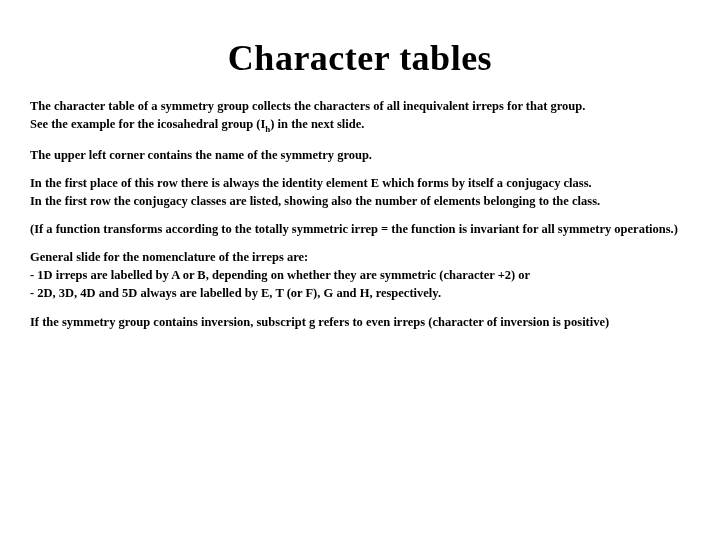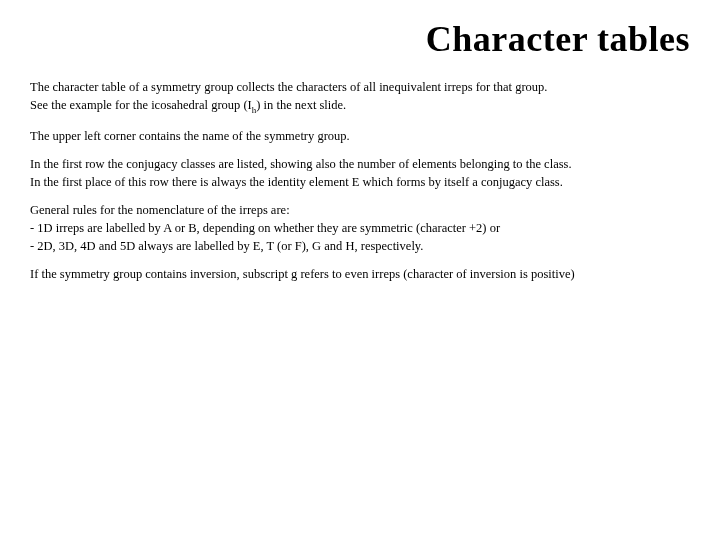--- a/index.html
+++ b/index.html
@@ -18,33 +18,35 @@
       overflow: hidden;
     }
 
     .page-container {
       width: 720px;
       height: 540px;
       padding: 18px 30px 18px 30px;
     }
 
     .page-title {
-      text-align: right;
+      text-align: center;
       font-size: 36px;
       font-weight: bold;
       font-family: 'Times New Roman', Times, serif;
       margin-bottom: 18px;
       letter-spacing: 0.5px;
+      margin-top: 19px;
     }
 
     .body-text {
       font-family: 'Times New Roman', Times, serif;
       font-size: 12.5px;
       line-height: 1.45;
       color: #000;
+      font-weight: bold;
     }
 
     .paragraph {
       margin-bottom: 10px;
     }
 
     .paragraph p {
       margin: 0;
       line-height: 1.45;
     }
@@ -64,29 +66,30 @@
     <div class="paragraph">
       <p>The character table of a symmetry group collects the characters of all inequivalent irreps for that group.</p>
       <p>See the example for the icosahedral group (I<sub>h</sub>) in the next slide.</p>
     </div>
 
     <div class="paragraph">
       <p>The upper left corner contains the name of the symmetry group.</p>
     </div>
 
     <div class="paragraph">
+      <p>In the first place of this row there is always the identity element E which forms by itself a conjugacy class.</p>
       <p>In the first row the conjugacy classes are listed, showing also the number of elements belonging to the class.</p>
-      <p>In the first place of this row there is always the identity element E which forms by itself a conjugacy class.</p>
     </div>
 
     <div class="paragraph">
+      <p>(If a function transforms according to the totally symmetric irrep = the function is invariant for all symmetry operations.)</p>
     </div>
 
     <div class="paragraph">
-      <p>General rules for the nomenclature of the irreps are:</p>
+      <p>General slide for the nomenclature of the irreps are:</p>
       <p>- 1D irreps are labelled by A or B, depending on whether they are symmetric (character +2) or</p>
       <p>- 2D, 3D, 4D and 5D always are labelled by E, T (or F), G and H, respectively.</p>
     </div>
 
     <div class="paragraph">
       <p>If the symmetry group contains inversion, subscript g refers to even irreps (character of inversion is positive)</p>
     </div>
 
 
   </div>

